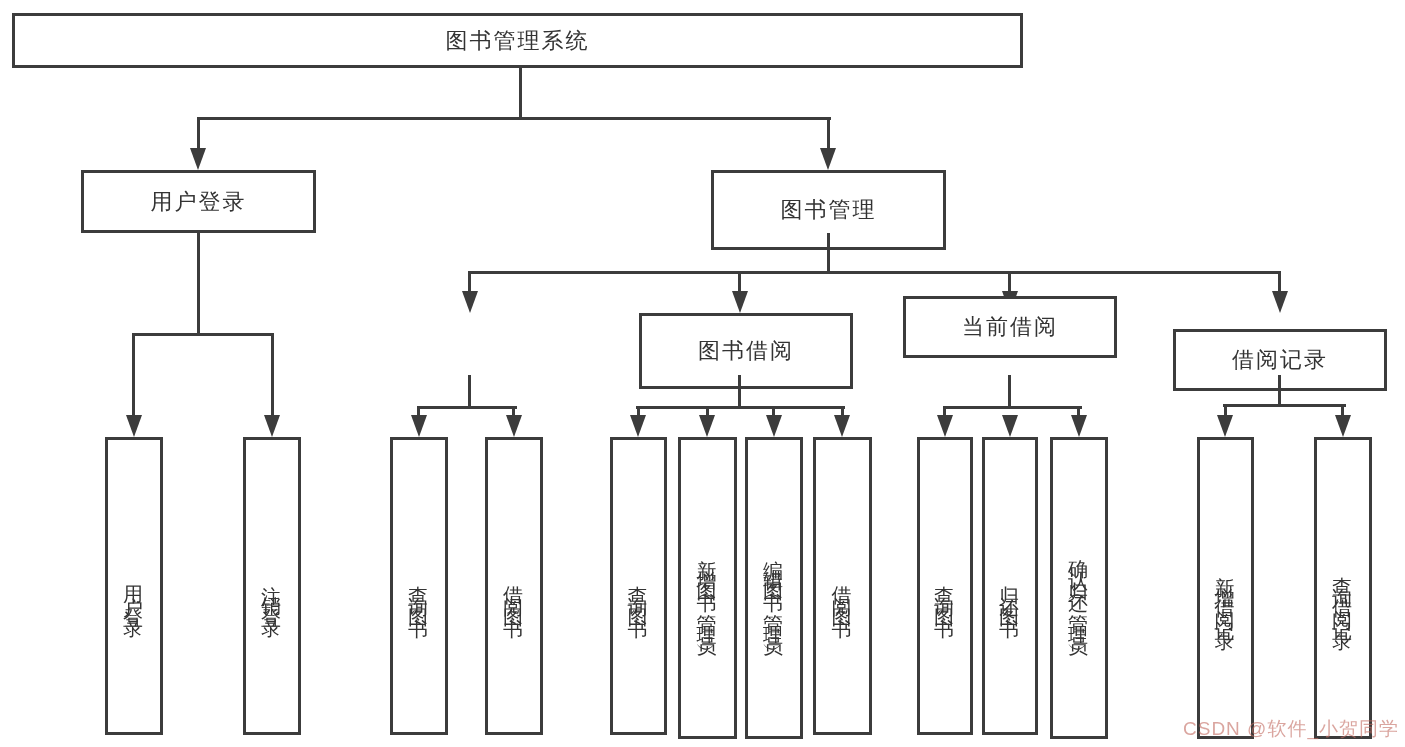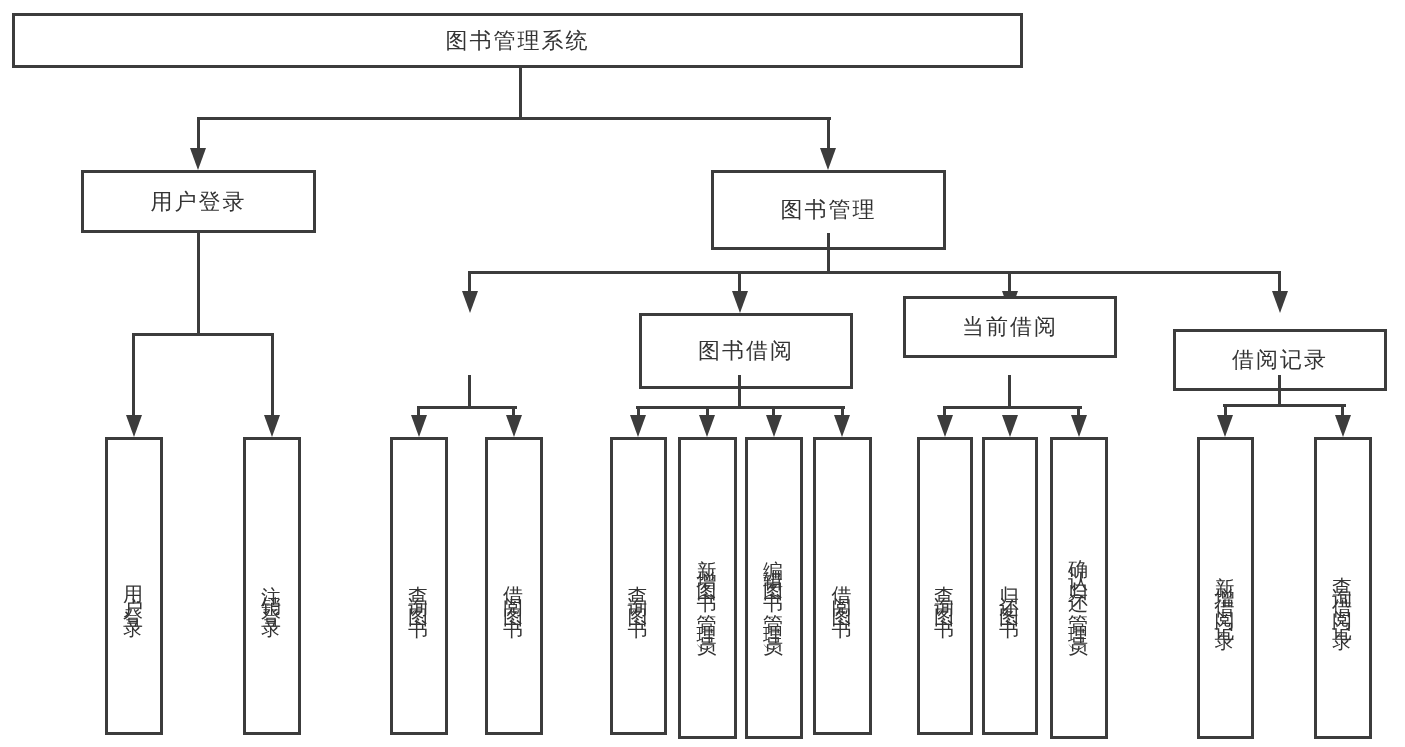--- a/index.html
+++ b/index.html
@@ -141,14 +141,15 @@
     <span>确认归还（管理员）</span>
   </div>
 
   <div class="vbox" style="left:1197px;top:437px;width:57px;height:302px;">
     <span>新增借阅记录</span>
   </div>
   <div class="vbox" style="left:1314px;top:437px;width:58px;height:302px;">
     <span>查询借阅记录</span>
   </div>
 
+  <div class="watermark">CSDN @软件_小贺同学</div>
 
 </div>
 
 </body></html>

